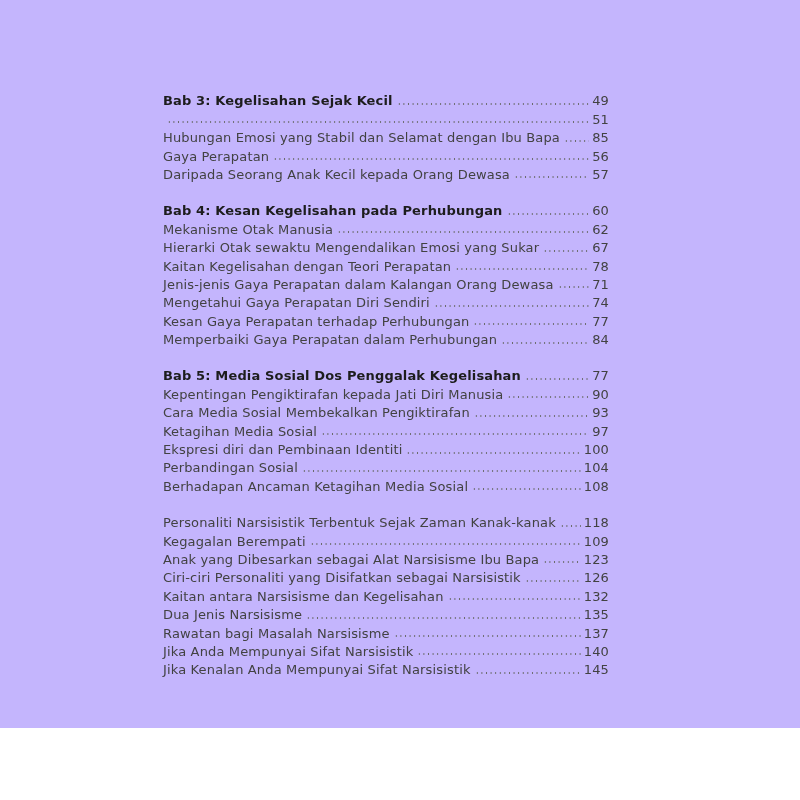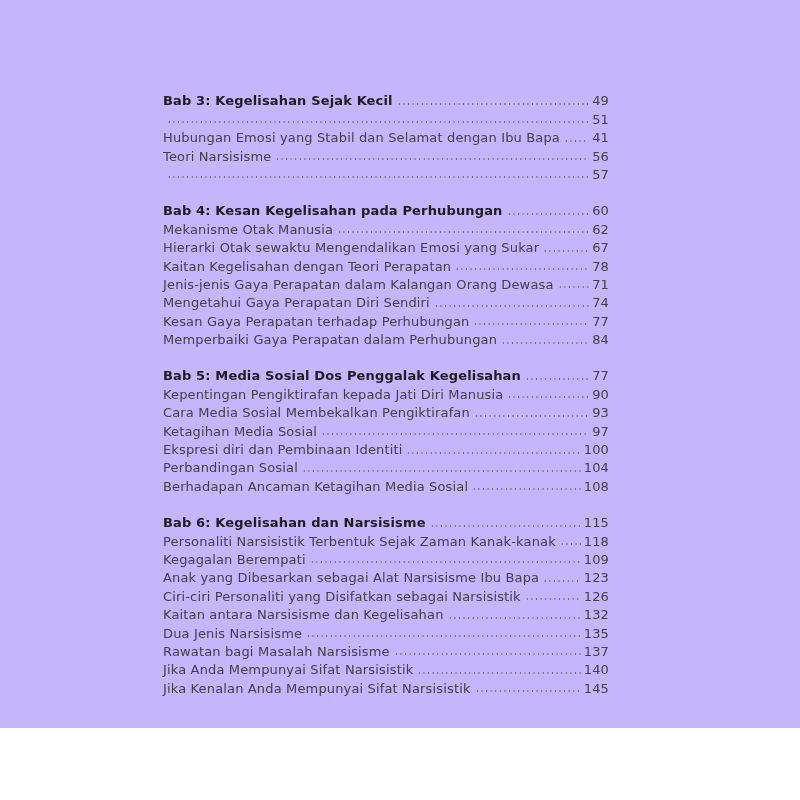--- a/index.html
+++ b/index.html
@@ -83,28 +83,29 @@
           <span class="leader"></span>
           <span class="p">49</span>
         </div>
         <div class="row">
           <span class="leader"></span>
           <span class="p">51</span>
         </div>
         <div class="row">
           <span class="t">Hubungan Emosi yang Stabil dan Selamat dengan Ibu Bapa</span>
           <span class="leader"></span>
-          <span class="p">41</span>
-        </div>
-        <div class="row">
-          <span class="t">Teori Narsisisme</span>
+          <span class="p">85</span>
+        </div>
+        <div class="row">
+          <span class="t">Gaya Perapatan</span>
           <span class="leader"></span>
           <span class="p">56</span>
         </div>
         <div class="row">
+          <span class="t">Daripada Seorang Anak Kecil kepada Orang Dewasa</span>
           <span class="leader"></span>
           <span class="p">57</span>
         </div>
       </section>
       <section class="toc-section">
         <div class="row head">
           <span class="t">Bab 4: Kesan Kegelisahan pada Perhubungan</span>
           <span class="leader"></span>
           <span class="p">60</span>
         </div>
@@ -175,25 +176,20 @@
           <span class="leader"></span>
           <span class="p">104</span>
         </div>
         <div class="row">
           <span class="t">Berhadapan Ancaman Ketagihan Media Sosial</span>
           <span class="leader"></span>
           <span class="p">108</span>
         </div>
       </section>
       <section class="toc-section">
-        <div class="row head">
-          <span class="t">Bab 6: Kegelisahan dan Narsisisme</span>
-          <span class="leader"></span>
-          <span class="p">115</span>
-        </div>
         <div class="row">
           <span class="t">Personaliti Narsisistik Terbentuk Sejak Zaman Kanak-kanak</span>
           <span class="leader"></span>
           <span class="p">118</span>
         </div>
         <div class="row">
           <span class="t">Kegagalan Berempati</span>
           <span class="leader"></span>
           <span class="p">109</span>
         </div>

